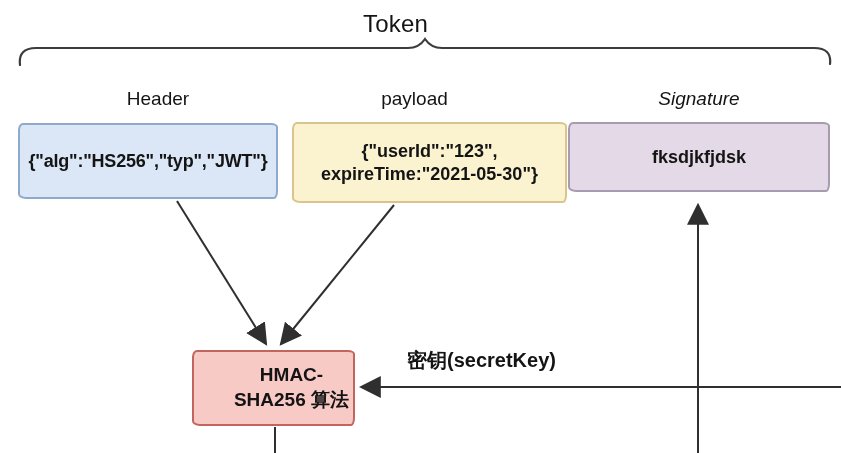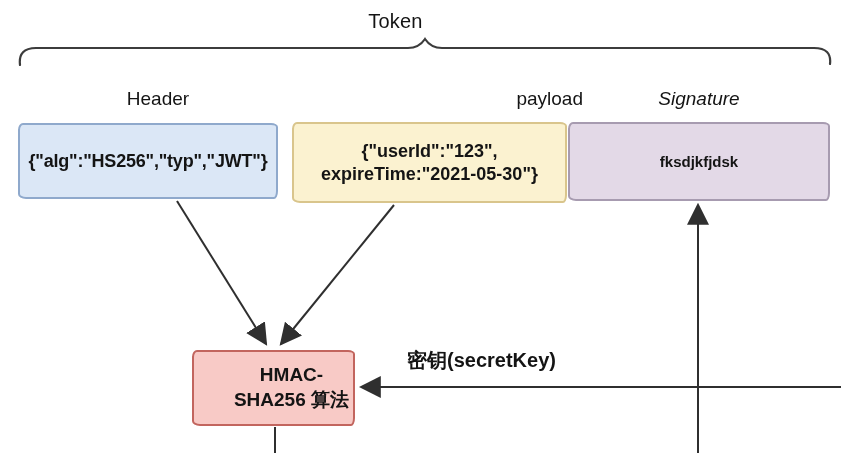--- a/index.html
+++ b/index.html
@@ -9,32 +9,32 @@
     height: 453px;
     background: #ffffff;
     overflow: hidden;
     font-family: "Liberation Sans", "DejaVu Sans", sans-serif;
     color: #141414;
   }
   .abs { position: absolute; }
   #token-title {
     top: 10px; left: 0; width: 791px;
     text-align: center;
-    font-size: 20px;
+    font-size: 24px;
     font-weight: 500;
     letter-spacing: 0.2px;
   }
   .col-label {
     top: 88px;
     text-align: center;
     font-size: 19px;
     font-weight: 500;
   }
   #header-label    { left: 28px;  width: 260px; }
-  #payload-label   { left: 308px; width: 275px; text-align: right; }
+  #payload-label   { left: 277px; width: 275px; }
   #signature-label { left: 568px; width: 262px; font-style: italic; }
 
   .node {
     display: flex;
     align-items: center;
     justify-content: center;
     text-align: center;
     border: 2px solid #888;
     box-sizing: border-box;
     font-weight: bold;
@@ -44,22 +44,22 @@
   }
   #header-box {
     left: 18px; top: 123px; width: 260px; height: 76px;
     font-size: 18px; letter-spacing: -0.2px;
   }
   #payload-box {
     left: 292px; top: 122px; width: 275px; height: 81px;
     font-size: 18px; line-height: 1.25;
   }
   #signature-box {
-    left: 568px; top: 122px; width: 262px; height: 79px;
-    font-size: 15px;
+    left: 568px; top: 122px; width: 262px; height: 70px;
+    font-size: 18px;
   }
   #hmac-box {
     left: 192px; top: 350px; width: 163px; height: 76px;
     font-size: 19px; line-height: 1.3; padding-left: 36px;
   }
   #secret-key-label {
     left: 383px; top: 347px;
     font-size: 20px;
     font-weight: 600;
     margin-left: 24px;

